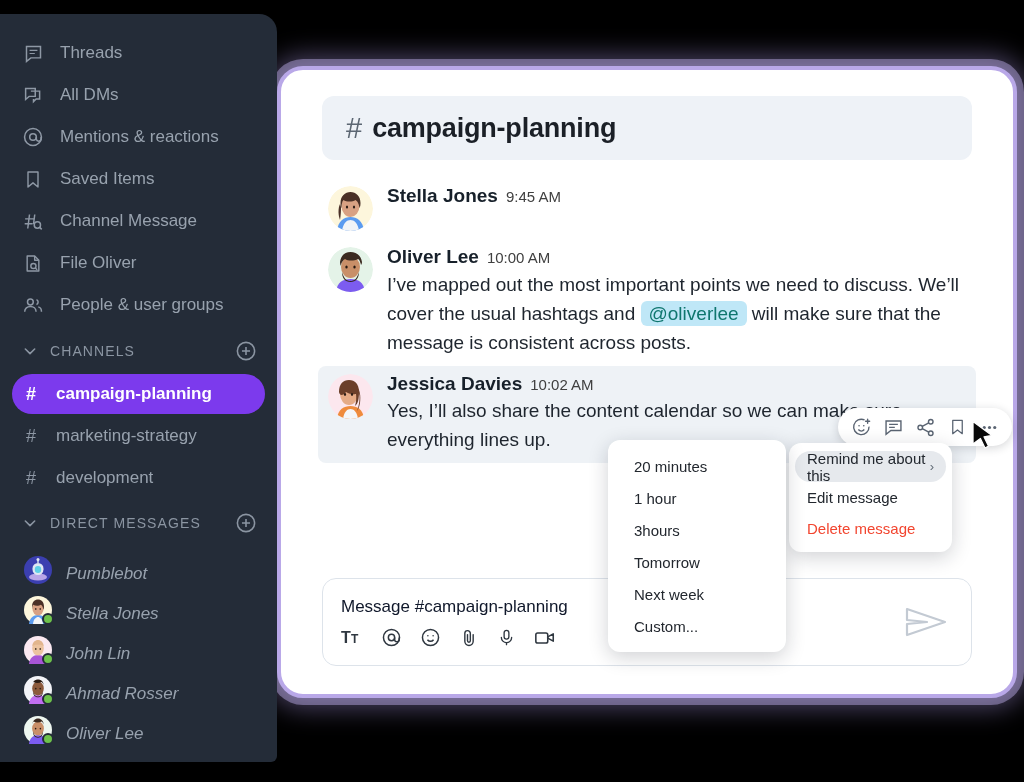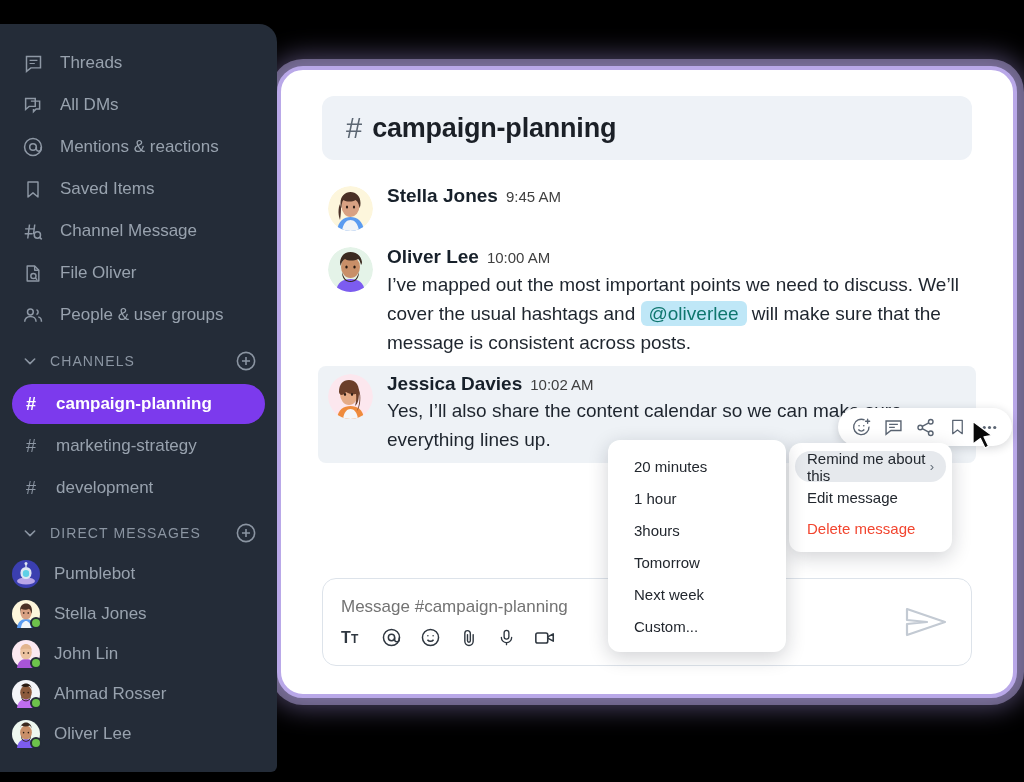--- a/index.html
+++ b/index.html
@@ -56,28 +56,28 @@
   
   .composer {
     position: absolute; left: 41px; right: 41px; bottom: 28px;
     height: 88px;
     border: 1.5px solid #dde3ea;
     border-radius: 14px;
     background: #ffffff;
     display: flex; align-items: center;
   }
   .composer-main { flex: 1; padding: 8px 0 8px 18px; }
-  .composer-placeholder { font-size: 17px; color: #737373; }
+  .composer-placeholder { font-size: 17px; color: #0f172a; }
   .composer-tools { display: flex; align-items: center; gap: 18px; margin-top: 10px; color: #3c444e; }
   .composer-tools .tool { cursor: pointer; display: flex; align-items: center; }
   .send-btn { padding-right: 22px; display: flex; align-items: center; }
 
   
   .sidebar {
-    position: absolute; left: 0; top: 24px;
+    position: absolute; left: 0; top: 14px;
     width: 277px; height: 748px;
     background: #242c38;
     border-top-right-radius: 18px;
     border-bottom-right-radius: 6px;
     padding-top: 18px;
     overflow: hidden;
   }
   .nav-item {
     display: flex; align-items: center; gap: 16px;
     height: 42px; padding: 0 22px;
@@ -98,22 +98,22 @@
   .chan-item {
     display: flex; align-items: center; gap: 14px;
     height: 40px; margin: 2px 12px; padding: 0 14px;
     border-radius: 20px; color: #98a2ae; font-size: 17px; cursor: pointer;
   }
   .chan-item .hash { font-size: 18px; color: #8e98a5; width: 16px; }
   .chan-item.active { background: #7c3aed; color: #ffffff; font-weight: 700; }
   .chan-item.active .hash { color: #ffffff; }
 
   .dm-item {
-    display: flex; align-items: center; gap: 14px;
-    height: 40px; padding: 0 12px; color: #98a2ae; font-size: 17px; cursor: pointer;
+    display: flex; align-items: flex-end; gap: 14px;
+    height: 40px; padding: 0 24px; color: #98a2ae; font-size: 17px; cursor: pointer; font-style: italic;
   }
   .dm-av { width: 28px; height: 28px; border-radius: 50%; position: relative; flex: 0 0 28px; overflow: visible; }
   .dm-av .circ { width: 28px; height: 28px; border-radius: 50%; overflow: hidden; }
   .presence {
     position: absolute; right: -2px; bottom: -1px;
     width: 12px; height: 12px; border-radius: 50%;
     background: #6dc24b; border: 2px solid #242c38;
   }
 
   

